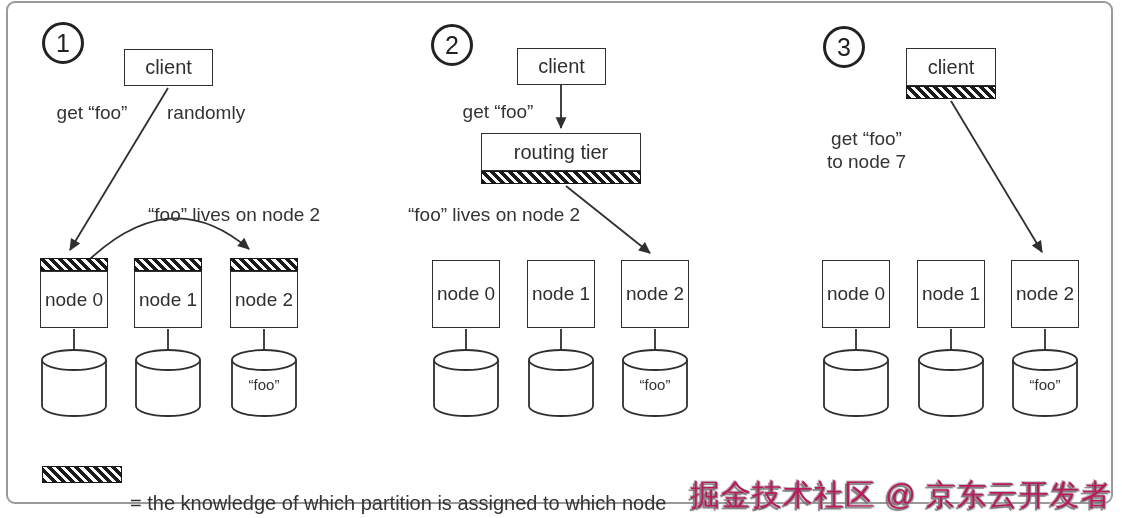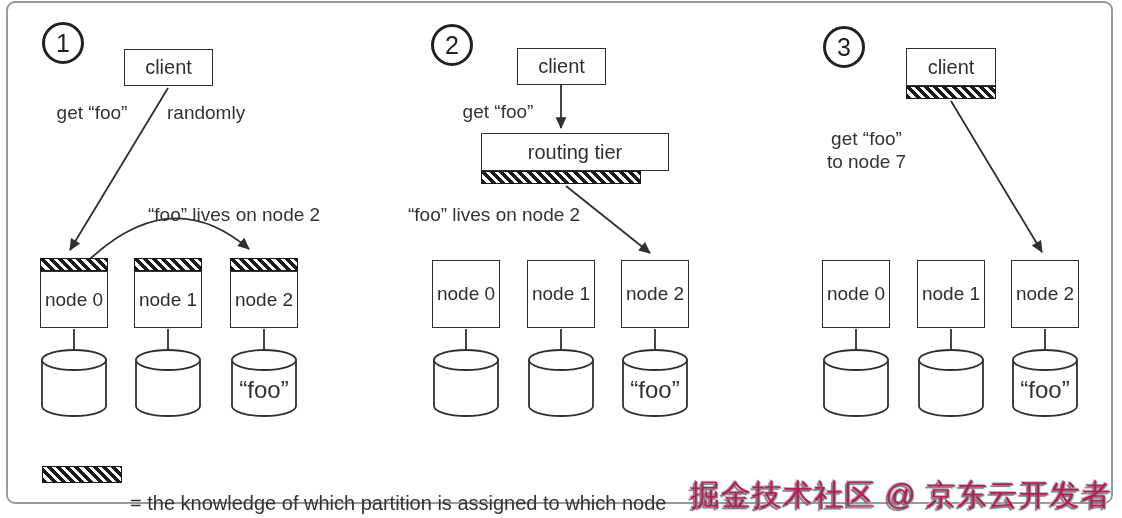--- a/index.html
+++ b/index.html
@@ -24,21 +24,21 @@
     position: absolute; border: 1.8px solid #2f2f2f; background: #ffffff;
     display: flex; align-items: center; justify-content: center;
     font-size: 20px; color: #2f2f2f;
   }
   .hatch {
     position: absolute; border: 1.5px solid #161616;
     background: repeating-linear-gradient(45deg, #1b1b1b 0, #1b1b1b 3.5px, #fafafa 3.5px, #fafafa 6.5px);
   }
   .note { position: absolute; font-size: 19px; line-height: 23px; color: #333333; white-space: nowrap; }
   .note.right { text-align: center; }
-  .db-label { position: absolute; width: 76px; text-align: center; font-size: 24px; color: #333333; }
+  .db-label { position: absolute; width: 76px; text-align: center; font-size: 15px; color: #333333; }
   .legend-text { position: absolute; font-size: 20px; color: #333333; white-space: nowrap; }
   .watermark {
     position: absolute; right: 10px; top: 475px; font-size: 30px; letter-spacing: 1px;
     color: #be185d; white-space: nowrap;
     text-shadow: -2px 2px 1px #777777, 1px 1px 1px #999999, -1px -1px 0 #bbbbbb;
   }
 </style>
 </head>
 <body>
 
@@ -140,21 +140,21 @@
     </div>
   <div class="db-label" style="left:226px; top:376px;">“foo”</div>
 
   <div class="badge" style="left:431px; top:24px;">
     <span>2</span>
   </div>
   <div class="box" style="left:517px; top:48px; width:89px; height:37px;">
     <span>client</span>
   </div>
   <div class="note right" style="left:443px; top:100px; width:110px;">get “foo”</div>
-  <div class="box" style="left:481px; top:133px; width:188px; height:38px;">
+  <div class="box" style="left:481px; top:133px; width:160px; height:38px;">
     <span>routing tier</span>
   </div>
   <div class="hatch" style="left:481px; top:171px; width:160px; height:13px;"></div>
   <div class="note" style="left:408px; top:203px;">“foo” lives on node 2</div>
 
   <div class="box" style="left:432px; top:260px; width:68px; height:68px; font-size:19px;">
       <span>node 0</span>
     </div>
   <div class="box" style="left:527px; top:260px; width:68px; height:68px; font-size:19px;">
       <span>node 1</span>

